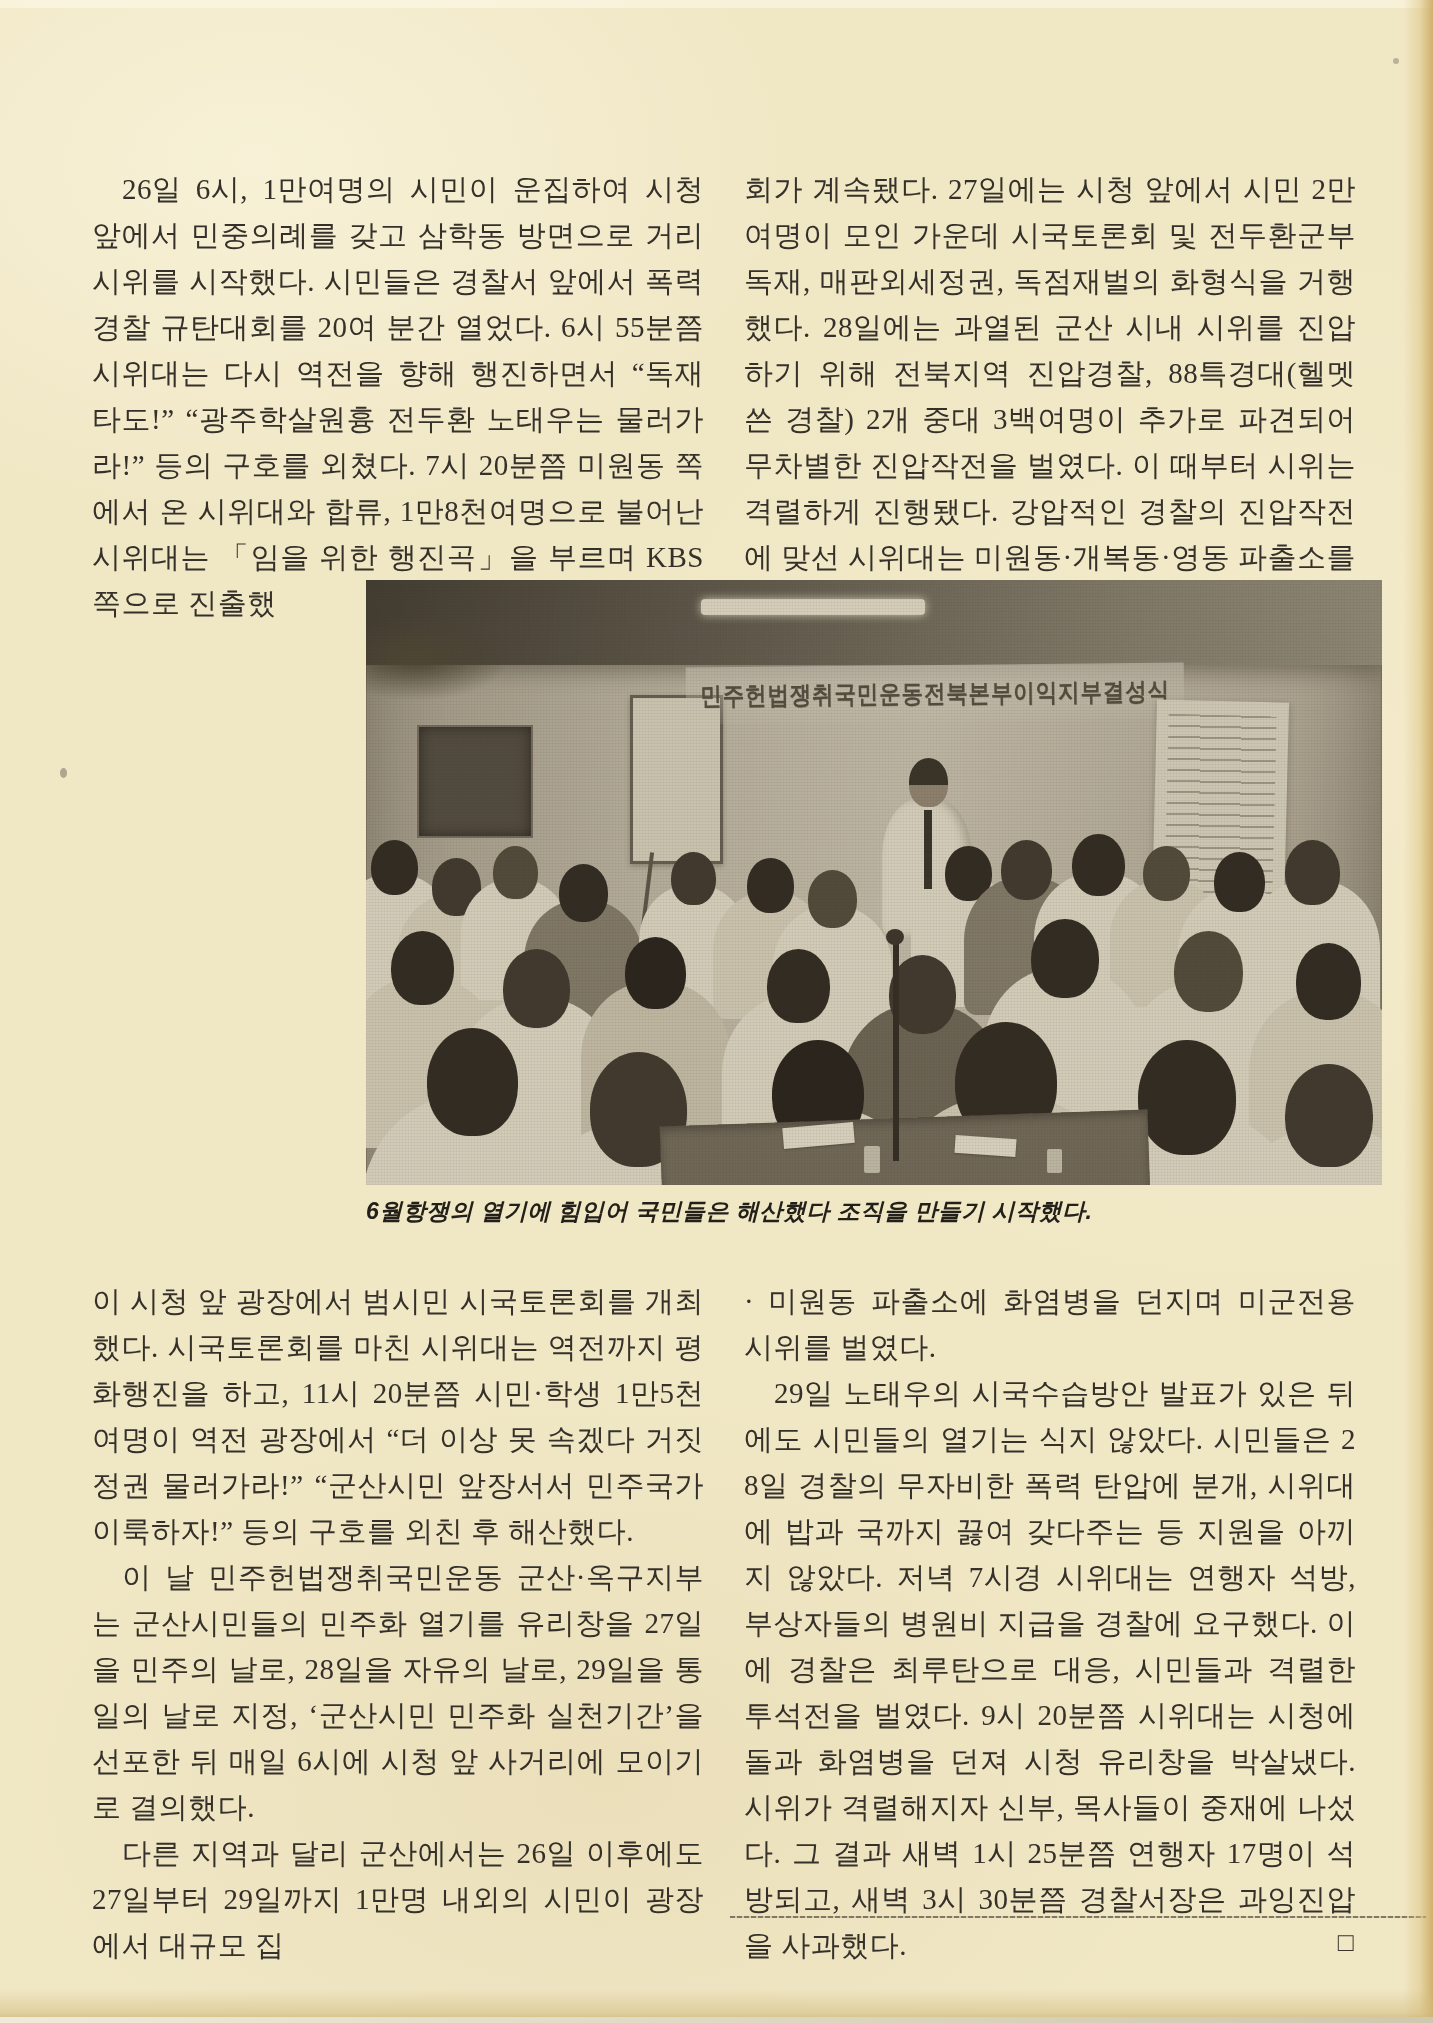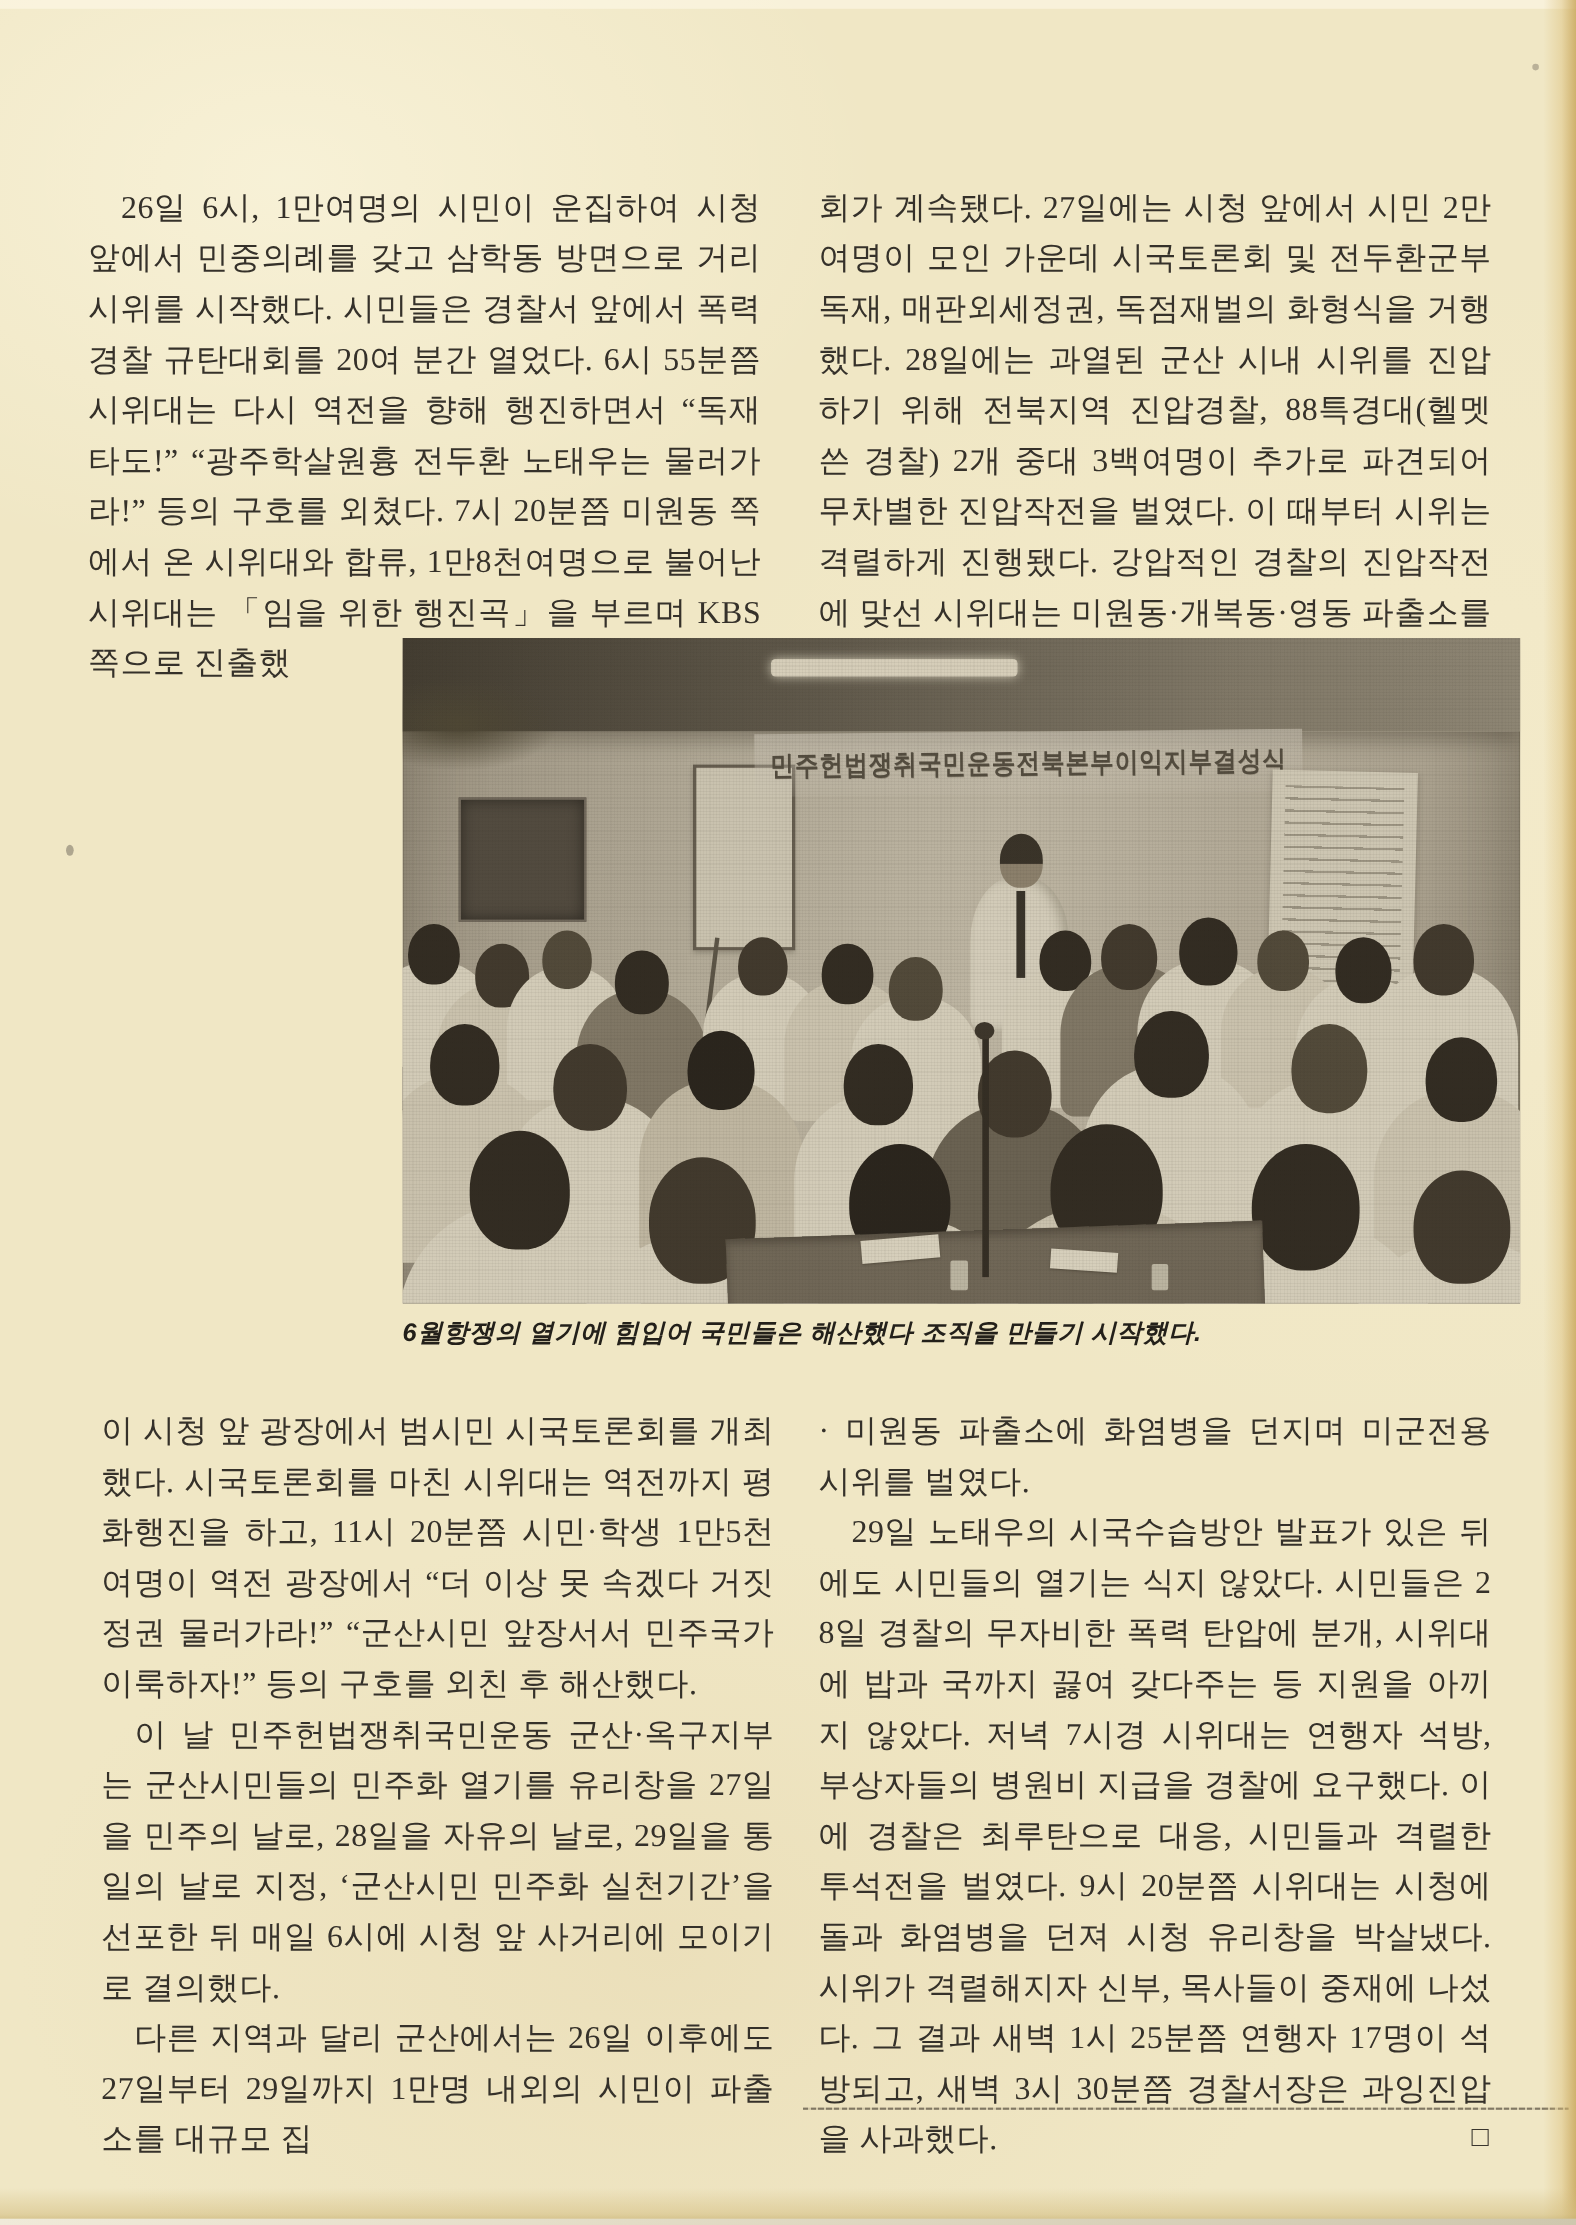--- a/index.html
+++ b/index.html
@@ -16,21 +16,21 @@
       radial-gradient(1100px 900px at 88% 38%, rgba(250,241,212,.35), transparent 60%),
       radial-gradient(900px 600px at 42% 88%, rgba(228,212,170,.4), transparent 65%);
   }
   
   .tb{
     position:absolute;font-size:29px;line-height:46px;color:#35312a;
     text-align:justify;text-align-last:left;word-break:break-all;letter-spacing:.5px;
   }
   .tb p{margin:0;padding:0;}
   .ind{text-indent:30px;}
-  #colA{left:80px;top:166px;width:612px;}
+  #colA{left:92px;top:166px;width:612px;}
   #colB{left:92px;top:528px;width:264px;font-size:28px;line-height:44px;}
   #colC{left:92px;top:1278px;width:612px;}
   #colD{left:744px;top:166px;width:612px;}
   #colE{left:744px;top:1278px;width:612px;}
   .endmark{position:absolute;right:2px;bottom:2px;font-size:26px;color:#3a362e;}
   
   .photo{
     position:absolute;left:366px;top:580px;width:1016px;height:605px;overflow:hidden;
     background:linear-gradient(100deg,#9c9484 0%,#b5ae9d 28%,#c1baa9 52%,#ada594 84%,#948c7b 100%);
     box-shadow:inset 0 0 0 1px rgba(80,70,50,.3), inset 0 0 70px rgba(55,48,36,.35);
@@ -119,21 +119,21 @@
 <div class="page">
 
   <div id="colA" class="tb">
     <p class="ind">26일 6시, 1만여명의 시민이 운집하여 시청 앞에서 민중의례를 갖고 삼학동 방면으로 거리시위를 시작했다. 시민들은 경찰서 앞에서 폭력경찰 규탄대회를 20여 분간 열었다. 6시 55분쯤 시위대는 다시 역전을 향해 행진하면서 “독재타도!” “광주학살원흉 전두환 노태우는 물러가라!” 등의 구호를 외쳤다. 7시 20분쯤 미원동 쪽에서 온 시위대와 합류, 1만8천여명으로 불어난 시위대는 「임을 위한 행진곡」을 부르며 KBS 쪽으로 진출했</p>
   </div>
 
 
   <div id="colC" class="tb">
     <p>이 시청 앞 광장에서 범시민 시국토론회를 개최했다. 시국토론회를 마친 시위대는 역전까지 평화행진을 하고, 11시 20분쯤 시민·학생 1만5천여명이 역전 광장에서 “더 이상 못 속겠다 거짓정권 물러가라!” “군산시민 앞장서서 민주국가 이룩하자!” 등의 구호를 외친 후 해산했다.</p>
     <p class="ind">이 날 민주헌법쟁취국민운동 군산·옥구지부는 군산시민들의 민주화 열기를 유리창을 27일을 민주의 날로, 28일을 자유의 날로, 29일을 통일의 날로 지정, ‘군산시민 민주화 실천기간’을 선포한 뒤 매일 6시에 시청 앞 사거리에 모이기로 결의했다.</p>
-    <p class="ind">다른 지역과 달리 군산에서는 26일 이후에도 27일부터 29일까지 1만명 내외의 시민이 파출소를 대규모 집</p>
+    <p class="ind">다른 지역과 달리 군산에서는 26일 이후에도 27일부터 29일까지 1만명 내외의 시민이 광장에서 대규모 집</p>
   </div>
 
   <div id="colD" class="tb">
     <p>회가 계속됐다. 27일에는 시청 앞에서 시민 2만여명이 모인 가운데 시국토론회 및 전두환군부독재, 매판외세정권, 독점재벌의 화형식을 거행했다. 28일에는 과열된 군산 시내 시위를 진압하기 위해 전북지역 진압경찰, 88특경대(헬멧 쓴 경찰) 2개 중대 3백여명이 추가로 파견되어 무차별한 진압작전을 벌였다. 이 때부터 시위는 격렬하게 진행됐다. 강압적인 경찰의 진압작전에 맞선 시위대는 미원동·개복동·영동 파출소를 공격하고, 명산동</p>
   </div>
 
   <div id="colE" class="tb">
     <p>· 미원동 파출소에 화염병을 던지며 미군전용 시위를 벌였다.</p>
     <p class="ind">29일 노태우의 시국수습방안 발표가 있은 뒤에도 시민들의 열기는 식지 않았다. 시민들은 28일 경찰의 무자비한 폭력 탄압에 분개, 시위대에 밥과 국까지 끓여 갖다주는 등 지원을 아끼지 않았다. 저녁 7시경 시위대는 연행자 석방, 부상자들의 병원비 지급을 경찰에 요구했다. 이에 경찰은 최루탄으로 대응, 시민들과 격렬한 투석전을 벌였다. 9시 20분쯤 시위대는 시청에 돌과 화염병을 던져 시청 유리창을 박살냈다. 시위가 격렬해지자 신부, 목사들이 중재에 나섰다. 그 결과 새벽 1시 25분쯤 연행자 17명이 석방되고, 새벽 3시 30분쯤 경찰서장은 과잉진압을 사과했다.</p>
     <span class="endmark">□</span>

